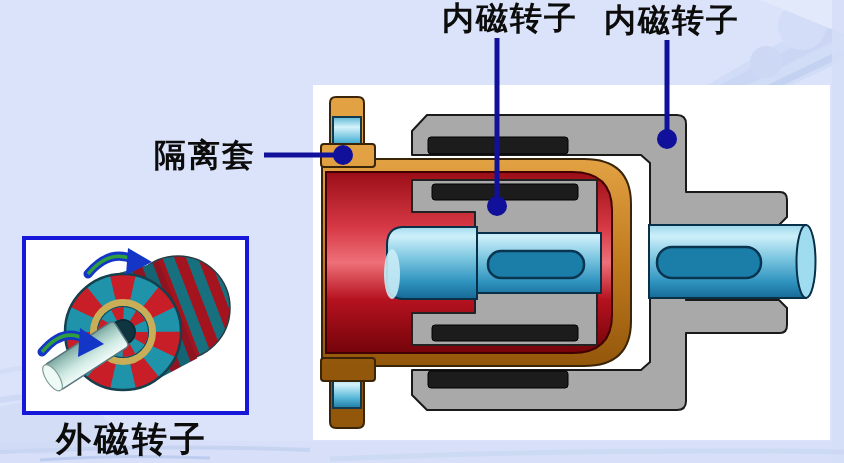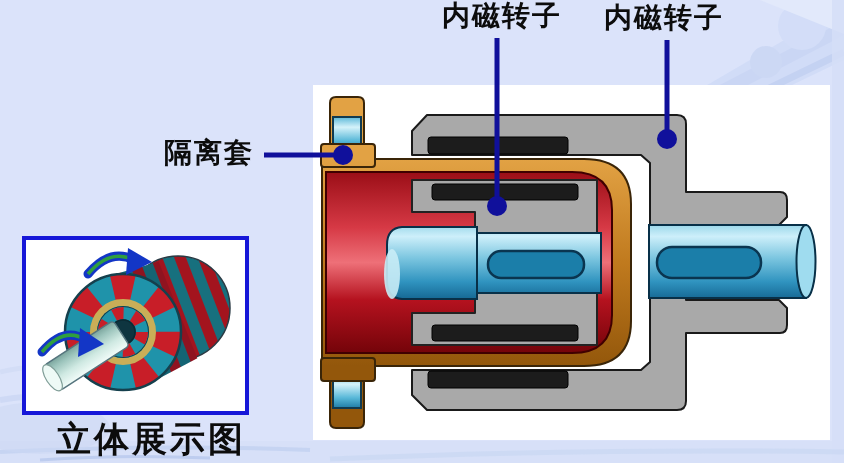--- a/index.html
+++ b/index.html
@@ -4,21 +4,21 @@
 <style>
   html,body{margin:0;padding:0;background:#9aa7c0;}
   .slide{
     position:relative;width:844px;height:463px;overflow:hidden;
     background:#dbe3fa;
     font-family:"Liberation Sans","DejaVu Sans",sans-serif;
   }
   .layer{position:absolute;left:0;top:0;}
   .cjk-label{
     position:absolute;color:#0c0c0c;font-weight:bold;
-    font-size:28px;letter-spacing:2px;white-space:nowrap;line-height:1.1;
+    font-size:32px;letter-spacing:2px;white-space:nowrap;line-height:1.1;
   }
   .caption{
     position:absolute;left:56px;top:416px;color:#0c0c0c;font-weight:bold;
     font-size:35px;letter-spacing:3px;white-space:nowrap;
   }
   .inset{
     position:absolute;left:22px;top:236px;width:219px;height:171px;
     background:#ffffff;border:4px solid #1617d8;
   }
   .inset svg{display:block;}
@@ -128,21 +128,21 @@
       <line x1="667" y1="40" x2="667" y2="133"></line>
       <line x1="264" y1="155" x2="336" y2="155"></line>
     </g>
     <g fill="#10109b">
       <circle cx="497" cy="206" r="10"></circle>
       <circle cx="667" cy="139" r="10"></circle>
       <circle cx="343" cy="155" r="10"></circle>
     </g>
   </svg>
 
-  <div class="cjk-label" style="left:164px;top:138px;text-align:right;">隔离套</div>
+  <div class="cjk-label" style="left:154px;top:138px;text-align:right;">隔离套</div>
   <div class="cjk-label" style="left:442px;top:1px;">内磁转子</div>
   <div class="cjk-label" style="left:604px;top:3px;">内磁转子</div>
 
   <div class="inset">
     <svg width="219" height="171" viewBox="0 0 219 171">
       <defs>
         <pattern id="stripeP" patternUnits="userSpaceOnUse" width="22" height="160" patternTransform="rotate(-21)">
           <rect x="0" y="0" width="11" height="160" fill="#a3141e"></rect>
           <rect x="11" y="0" width="11" height="160" fill="#17707e"></rect>
         </pattern>
@@ -182,15 +182,15 @@
         <polygon points="102,8 126,22 100,35" fill="#1336c6"></polygon>
       </g>
       <g>
         <path d="M16 112 Q38 86 60 100" stroke="#1336c6" stroke-width="9" fill="none" stroke-linecap="round"></path>
         <path d="M16 112 Q38 86 60 100" stroke="#2f9e3f" stroke-width="3.5" fill="none"></path>
         <polygon points="54,88 78,104 52,117" fill="#1336c6"></polygon>
       </g>
     </svg>
   </div>
 
-  <div class="caption">立体展示图</div>
+  <div class="caption">外磁转子</div>
 
 </div>
 
 </body></html>

